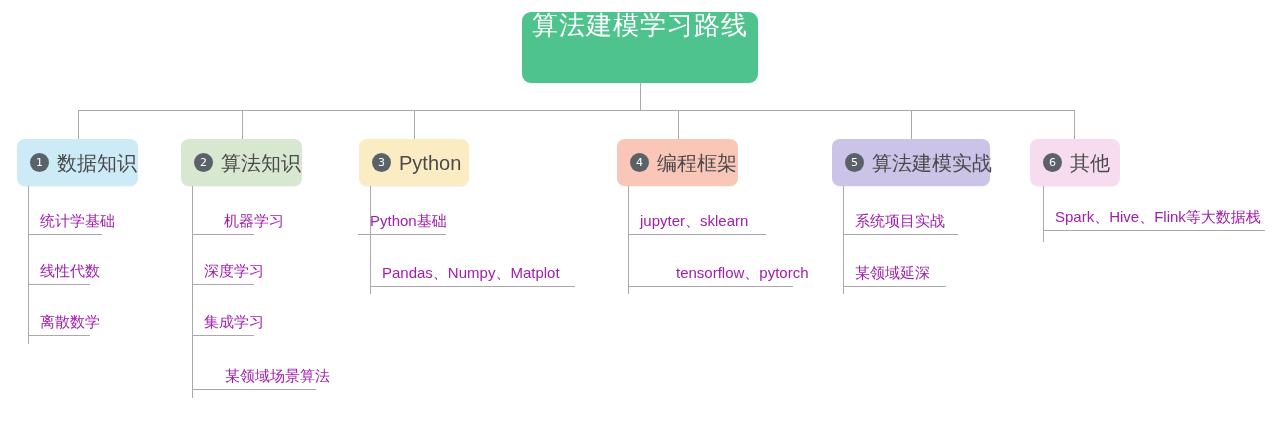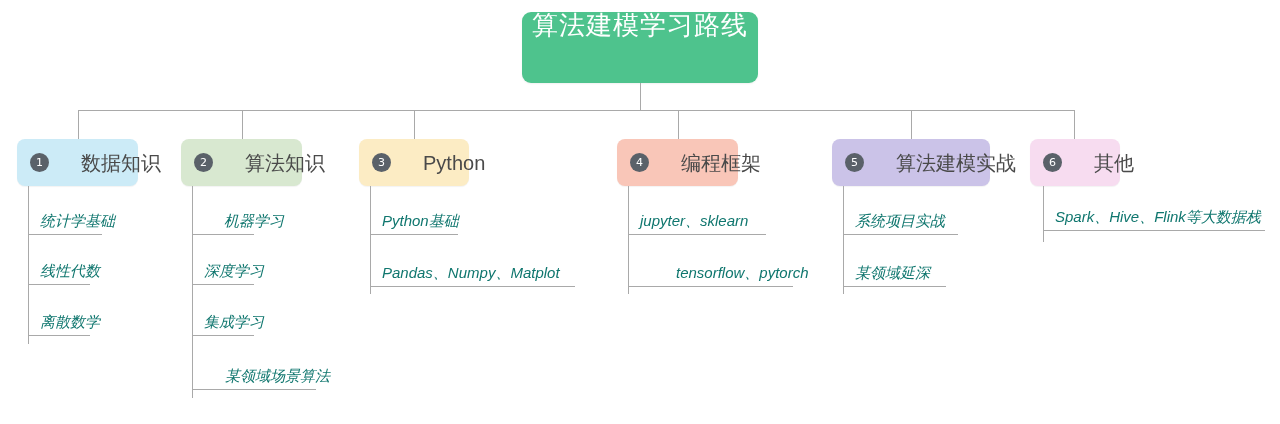--- a/index.html
+++ b/index.html
@@ -71,36 +71,34 @@
     line-height: 19px;
     text-align: center;
     margin-right: 8px;
     font-family: "DejaVu Sans", sans-serif;
   }
   .branch-node .branch-label {
     font-size: 20px;
     color: #4a4a4a;
     white-space: nowrap;
     line-height: 1;
-    margin-left: 24px;
   }
 
   
   .leaf {
     position: absolute;
     padding: 0 10px 4px 12px;
     border-bottom: 1px solid #a9a9a9;
     box-sizing: border-box;
     white-space: nowrap;
   }
   .leaf .leaf-label {
     font-size: 15px;
-    color: #0f766e;
+    color: #a21caf;
     line-height: 1.1;
-    font-style: italic;
   }
 </style>
 </head>
 <body>
 
 <div id="mindmap">
 
   <div class="root-node">
     <span class="root-label">算法建模学习路线</span>
   </div>
@@ -147,21 +145,21 @@
   </div>
   <div class="leaf" style="left:192px; top:367px; width:124px;padding-left:33px;">
     <span class="leaf-label">某领域场景算法</span>
   </div>
 
   <div class="branch-node" style="left:359px; top:139px; width:110px; background:#fcecc4;">
     <span class="badge">3</span>
     <span class="branch-label">Python</span>
   </div>
   <div class="conn v" style="left:370px; top:186px; height:108px;"></div>
-  <div class="leaf" style="left:370px; top:212px; width:88px;">
+  <div class="leaf" style="left:358px; top:212px; width:88px;">
     <span class="leaf-label">Python基础</span>
   </div>
   <div class="leaf" style="left:370px; top:264px; width:205px;">
     <span class="leaf-label">Pandas、Numpy、Matplot</span>
   </div>
 
   <div class="branch-node" style="left:617px; top:139px; width:121px; background:#f9c6b8;">
     <span class="badge">4</span>
     <span class="branch-label">编程框架</span>
   </div>

